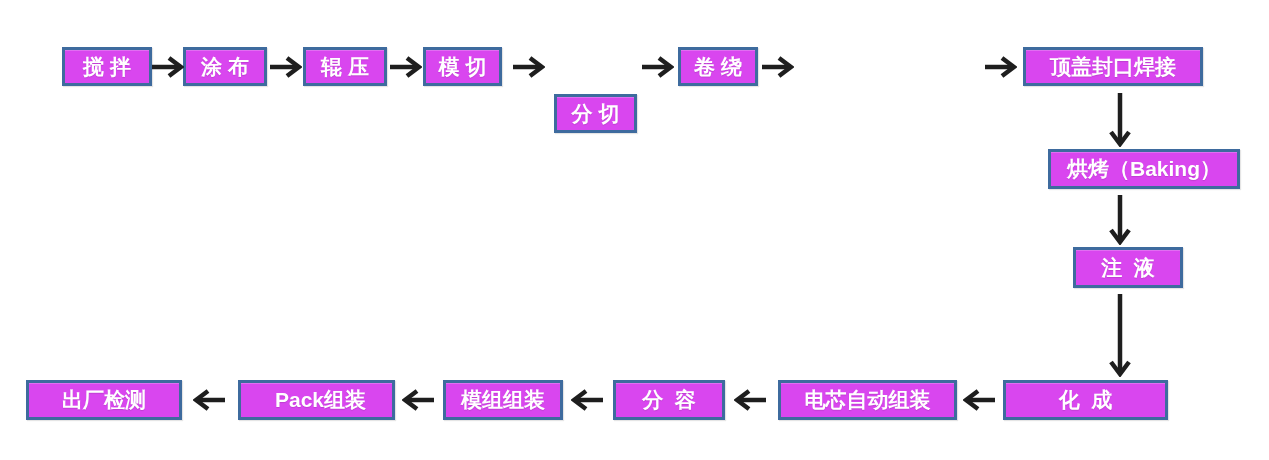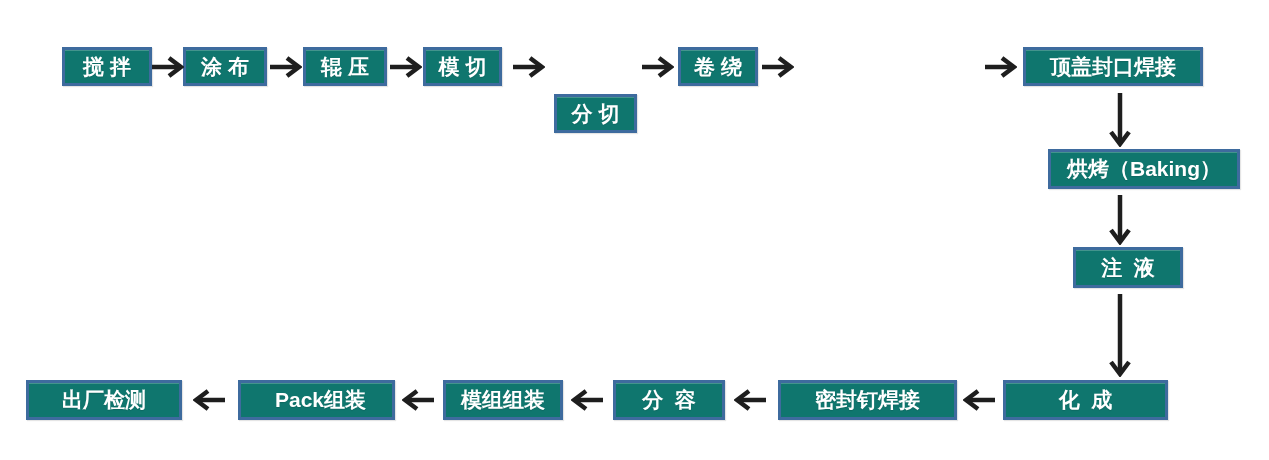--- a/index.html
+++ b/index.html
@@ -6,21 +6,21 @@
   .canvas{
     position:relative;
     width:1269px;height:460px;
     background:#ffffff;
     font-family:"Liberation Sans","DejaVu Sans",sans-serif;
     overflow:hidden;
   }
   .node{
     position:absolute;
     box-sizing:border-box;
-    background:#0f766e;
+    background:#d946ef;
     border:3px solid #3e6b9e;
     color:#ffffff;
     font-weight:bold;
     font-size:21px;
     display:flex;
     align-items:center;
     justify-content:center;
     white-space:pre;
     box-shadow:inset 0 1px 0 rgba(255,255,255,0.22), 1px 1px 1px rgba(0,0,0,0.10);
     text-shadow:0 1px 1px rgba(0,0,0,0.12);
@@ -42,21 +42,21 @@
   <div class="node" style="left:678px; top:47px; width:80px;  height:39px;">卷 绕</div>
   <div class="node" style="left:1023px;top:47px; width:180px; height:39px;">顶盖封口焊接</div>
 
   <div class="node" style="left:1048px;top:149px;width:192px;height:40px;">烘烤（Baking）</div>
   <div class="node" style="left:1073px;top:247px;width:110px;height:41px;">注  液</div>
 
   <div class="node" style="left:26px;  top:380px;width:156px;height:40px;">出厂检测</div>
   <div class="node" style="left:238px; top:380px;width:157px;height:40px;padding-left:8px;">Pack组装</div>
   <div class="node" style="left:443px; top:380px;width:120px;height:40px;">模组组装</div>
   <div class="node" style="left:613px; top:380px;width:112px;height:40px;">分  容</div>
-  <div class="node" style="left:778px; top:380px;width:179px;height:40px;">密封钉焊接</div>
+  <div class="node" style="left:778px; top:380px;width:179px;height:40px;">电芯自动组装</div>
   <div class="node" style="left:1003px;top:380px;width:165px;height:40px;">化  成</div>
 
   <span class="arrow" style="left:150px;top:54px;">
     <svg width="34" height="26">
         <line class="stroke" x1="2" y1="13" x2="29" y2="13"></line>
         <polyline class="stroke" points="19,4 31,13 19,22"></polyline>
       </svg>
     </span>
   <span class="arrow" style="left:268px;top:54px;">
     <svg width="34" height="26">

